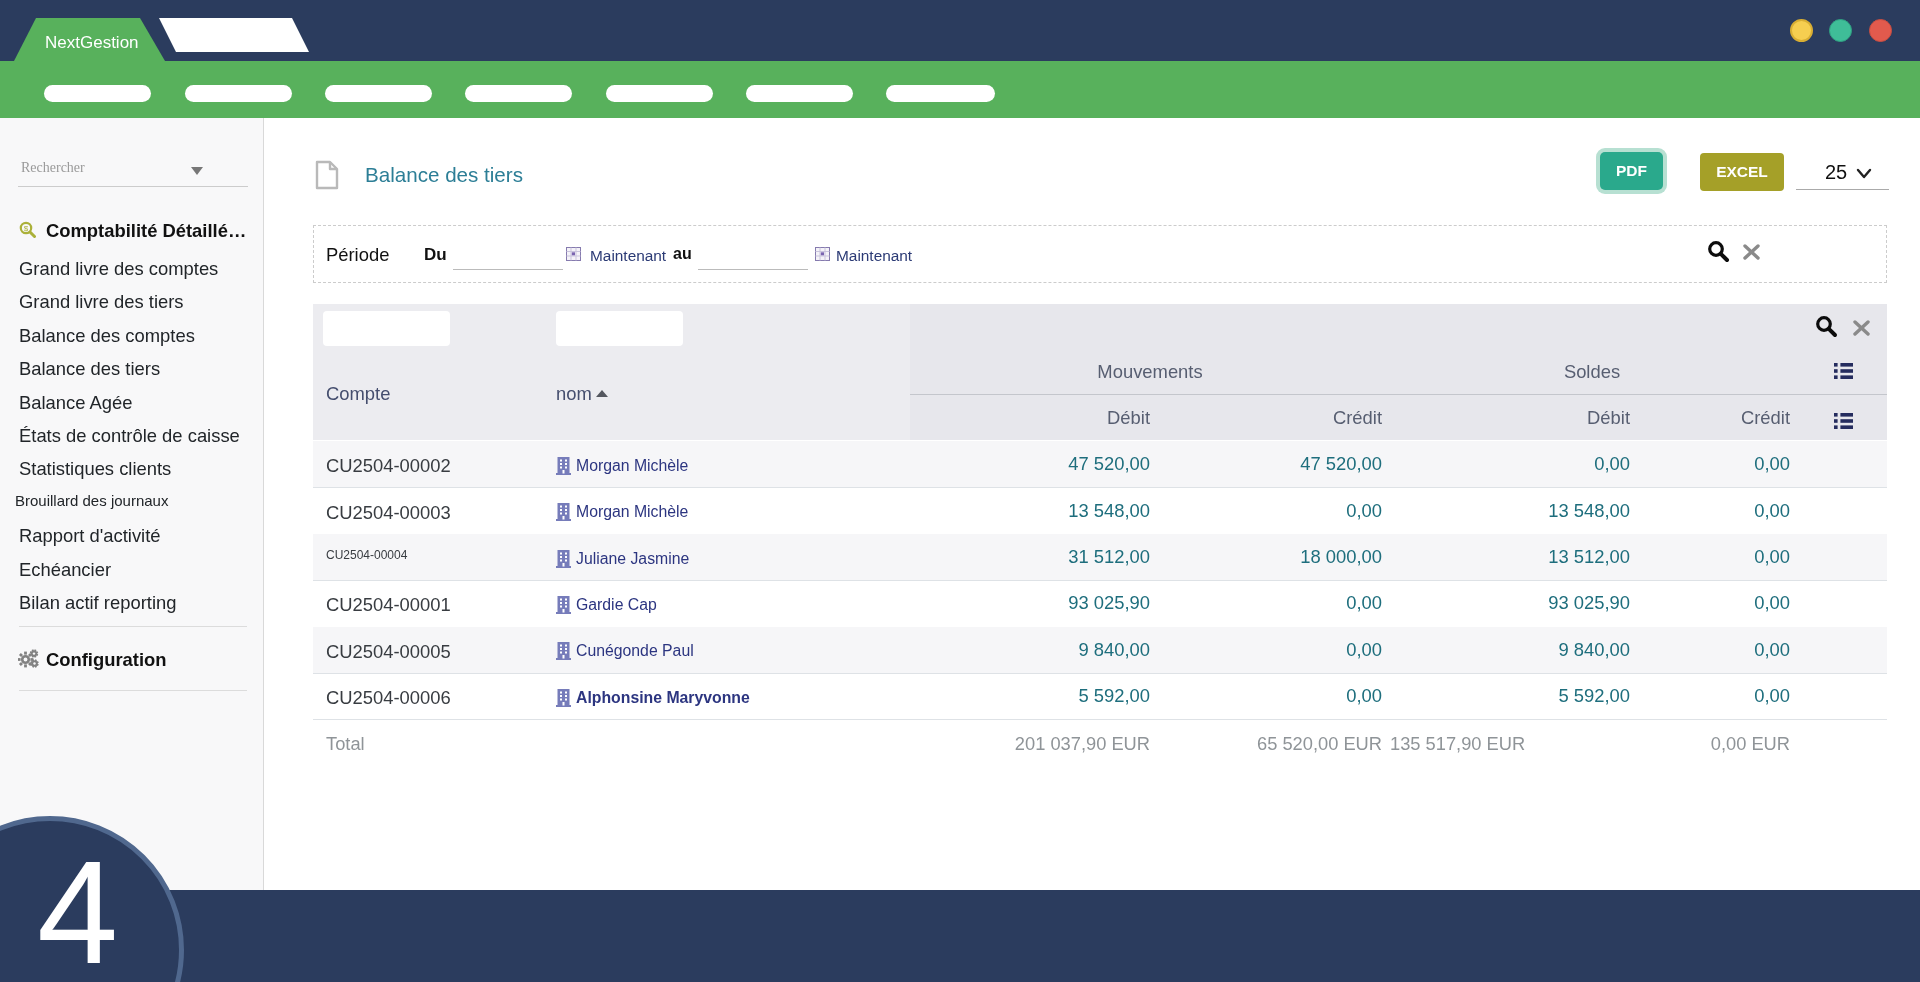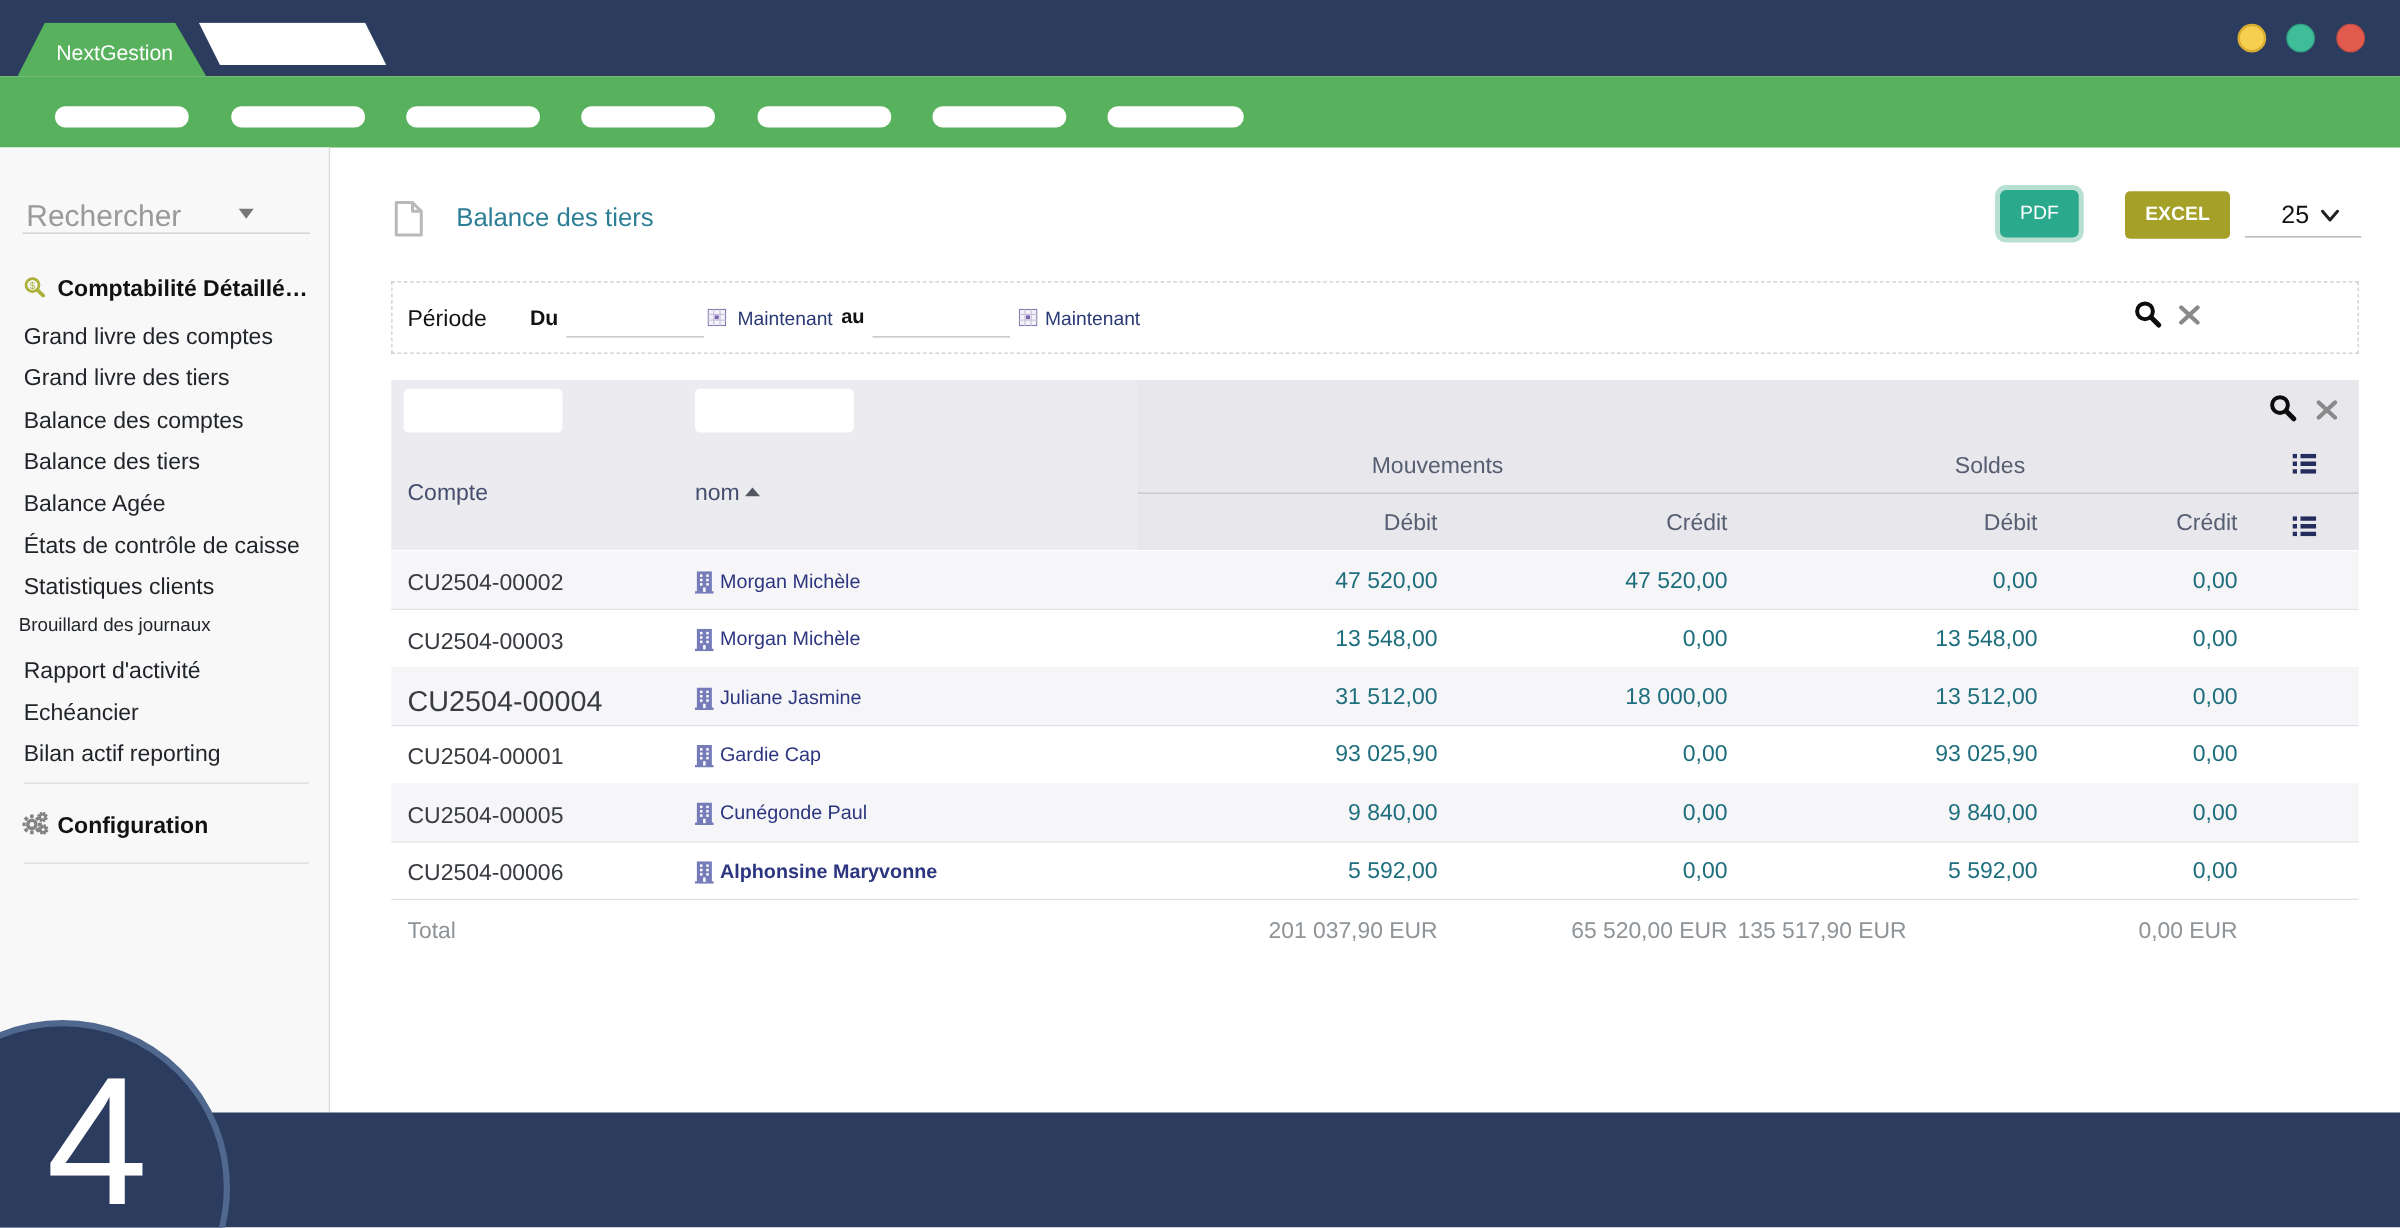--- a/index.html
+++ b/index.html
@@ -24,21 +24,21 @@
 <div class="abs" style="left:0;top:61px;width:1920px;height:57px;background:#58b15c;"></div>
 <div class="abs" style="left:44px;top:85px;width:107px;height:17px;border-radius:9px;background:#fff;"></div>
 <div class="abs" style="left:185px;top:85px;width:107px;height:17px;border-radius:9px;background:#fff;"></div>
 <div class="abs" style="left:325px;top:85px;width:107px;height:17px;border-radius:9px;background:#fff;"></div>
 <div class="abs" style="left:465px;top:85px;width:107px;height:17px;border-radius:9px;background:#fff;"></div>
 <div class="abs" style="left:606px;top:85px;width:107px;height:17px;border-radius:9px;background:#fff;"></div>
 <div class="abs" style="left:746px;top:85px;width:107px;height:17px;border-radius:9px;background:#fff;"></div>
 <div class="abs" style="left:886px;top:85px;width:109px;height:17px;border-radius:9px;background:#fff;"></div>
 
 <div class="abs" style="left:0;top:118px;width:264px;height:772px;background:#f8f8f9;border-right:1px solid #d9d9d9;"></div>
-<div class="abs" style="left:21px;top:160px;font-size:24px;color:#9a9a9a;">Rechercher</div>
+<div class="abs" style="left:21px;top:160px;font-size:14px;color:#9a9a9a;font-family:Liberation Serif, serif;">Rechercher</div>
 <div class="abs" style="left:191px;top:167px;width:0;height:0;border-left:6px solid transparent;border-right:6px solid transparent;border-top:8px solid #777;"></div>
 <div class="abs" style="left:18px;top:186px;width:230px;height:1px;background:#ccc;"></div>
 <div class="abs" style="left:19px;top:221px;width:17px;height:17px;" id="icoSearchDollar">
 <svg width="17" height="17" viewBox="0 0 17 17">
       <circle cx="7" cy="7" r="5.2" fill="none" stroke="#abb139" stroke-width="2.2"></circle>
       <line x1="11" y1="11" x2="15.5" y2="15.5" stroke="#abb139" stroke-width="3" stroke-linecap="round"></line>
       <text x="7" y="10" font-size="8" font-family="Liberation Sans" fill="#abb139" text-anchor="middle">$</text>
     </svg>
 </div>
 <div class="abs" style="left:46px;top:220px;font-size:18.4px;font-weight:bold;color:#111;">Comptabilité Détaillé…</div>
@@ -93,21 +93,21 @@
 <div class="abs" style="left:46px;top:649px;font-size:18.4px;font-weight:bold;color:#111;">Configuration</div>
 <div class="abs" style="left:19px;top:690px;width:228px;height:1px;background:#dcdcdc;"></div>
 
 <div class="abs" style="left:315px;top:160px;">
 <svg width="24" height="30" viewBox="0 0 24 30">
       <path d="M2 2 h13 l7 7 v19 h-20 z" fill="none" stroke="#b9b9b9" stroke-width="2.4" stroke-linejoin="round"></path>
       <path d="M15 2 v7 h7" fill="none" stroke="#b9b9b9" stroke-width="2.4" stroke-linejoin="round"></path>
     </svg>
 </div>
 <div class="abs" style="left:365px;top:163px;font-size:20.6px;color:#2c7e96;">Balance des tiers</div>
-<div class="abs" style="left:1600px;top:152px;width:63px;height:38px;background:#2aa98c;border-radius:5px;box-shadow:0 0 0 4px #b7e0d2;color:#fff;font-weight:normal;font-size:15.5px;text-align:center;line-height:38px;">PDF</div>
+<div class="abs" style="left:1600px;top:152px;width:63px;height:38px;background:#2aa98c;border-radius:5px;box-shadow:0 0 0 4px #b7e0d2;color:#fff;font-weight:bold;font-size:15.5px;text-align:center;line-height:38px;">PDF</div>
 <div class="abs" style="left:1700px;top:153px;width:84px;height:38px;background:#a5a028;border-radius:4px;color:#fff;font-weight:bold;font-size:15.5px;text-align:center;line-height:38px;">EXCEL</div>
 <div class="abs" style="left:1825px;top:161px;font-size:20px;color:#111;">25</div>
 <div class="abs" style="left:1856px;top:166px;"><svg width="16" height="12" viewBox="0 0 16 12">
       <polyline points="2,2 8,9 14,2" fill="none" stroke="#222" stroke-width="2.4" stroke-linecap="round" stroke-linejoin="round"></polyline>
     </svg></div>
 <div class="abs" style="left:1796px;top:189px;width:93px;height:1px;background:#aaa;"></div>
 
 <div class="abs" style="left:313px;top:225px;width:1574px;height:58px;border:1px dashed #ccc;"></div>
 <div class="abs" style="left:326px;top:244px;font-size:18.4px;color:#111;">Période</div>
 <div class="abs" style="left:424px;top:245px;font-size:17px;font-weight:bold;color:#111;">Du</div>
@@ -220,21 +220,21 @@
           <rect x="6.5" y="13" width="2" height="3.5"></rect>
         </g>
       </svg></div>
     <div class="abs" style="left:576px;top:503.1px;font-size:15.8px;color:#2c3580;">Morgan Michèle</div>
     <div class="abs" style="left:950px;top:499.6px;width:200px;text-align:right;font-size:18.4px;color:#1e6e7d;">13 548,00</div>
     <div class="abs" style="left:1182px;top:499.6px;width:200px;text-align:right;font-size:18.4px;color:#1e6e7d;">0,00</div>
     <div class="abs" style="left:1430px;top:499.6px;width:200px;text-align:right;font-size:18.4px;color:#1e6e7d;">13 548,00</div>
     <div class="abs" style="left:1590px;top:499.6px;width:200px;text-align:right;font-size:18.4px;color:#1e6e7d;">0,00</div>
     <div class="abs" style="left:313px;top:533.8px;width:1574px;height:46.4px;background:#f6f6f8;"></div>
     <div class="abs" style="left:313px;top:580.2px;width:1574px;height:1px;background:#dee2e6;"></div>
-    <div class="abs" style="left:326px;top:548.0px;font-size:23px;color:#383c41;">CU2504-00004</div>
+    <div class="abs" style="left:326px;top:548.0px;font-size:12px;color:#383c41;">CU2504-00004</div>
     <div class="abs" style="left:556px;top:549.5px;"><svg width="15" height="18" viewBox="0 0 15 18">
         <rect x="1.5" y="0" width="12" height="16.5" fill="#767cba"></rect>
         <rect x="0" y="16" width="15" height="2" fill="#767cba"></rect>
         <g fill="#fff">
           <rect x="4" y="2.5" width="2" height="2"></rect>
           <rect x="9" y="2.5" width="2" height="2"></rect>
           <rect x="4" y="6" width="2" height="2"></rect>
           <rect x="9" y="6" width="2" height="2"></rect>
           <rect x="4" y="9.5" width="2" height="2"></rect>
           <rect x="9" y="9.5" width="2" height="2"></rect>

